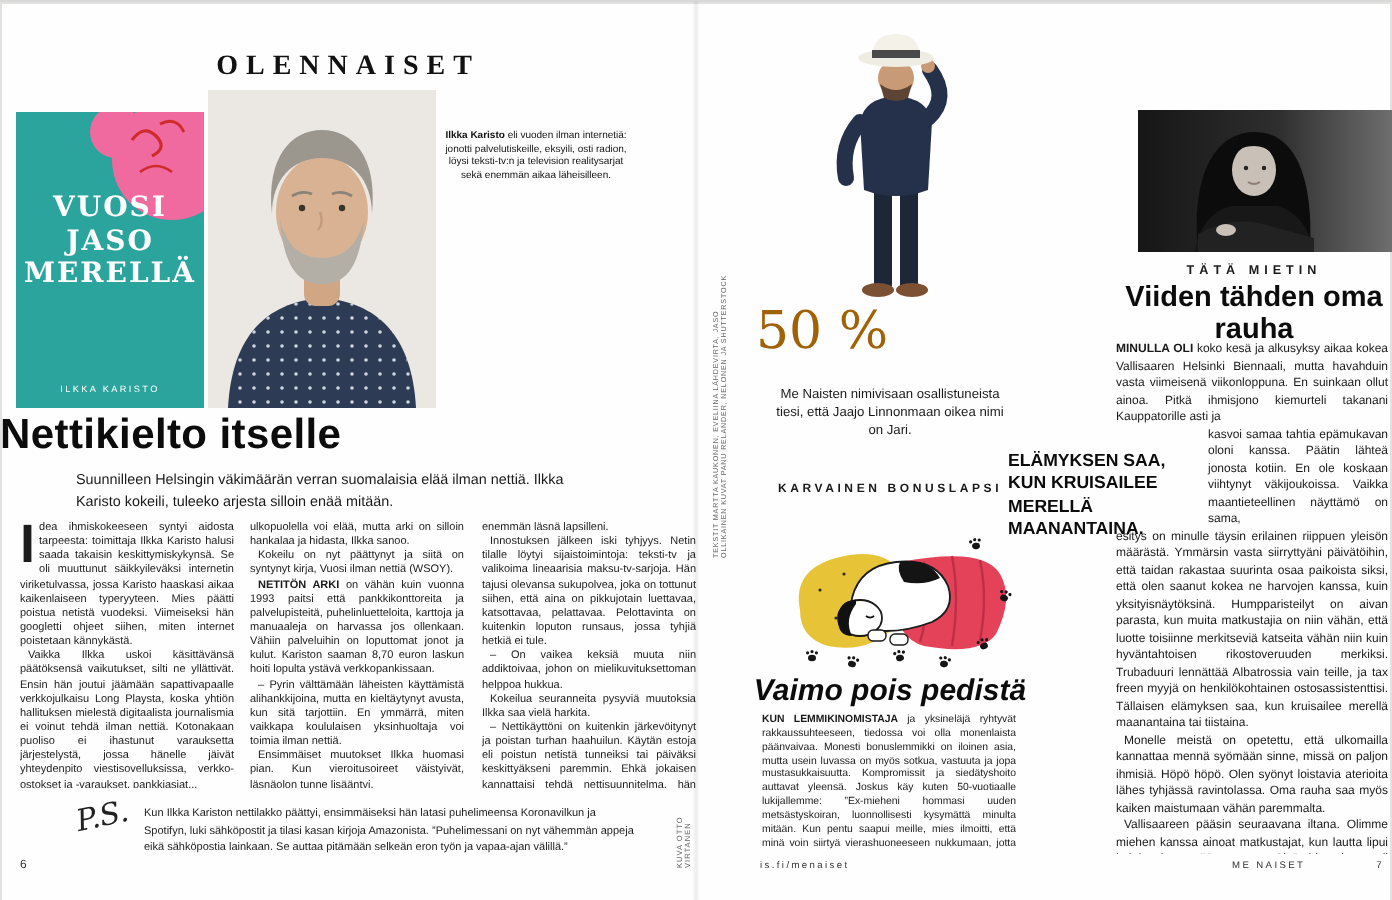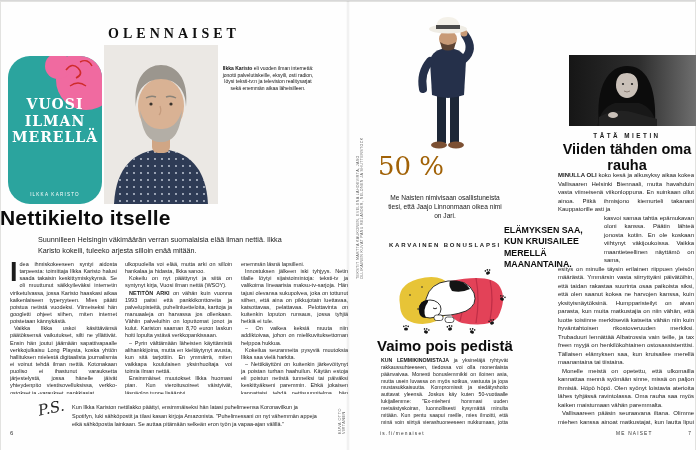--- a/index.html
+++ b/index.html
@@ -7,21 +7,21 @@
     position:relative;width:696px;height:450px;background:#fefefe;
     font-family:"Liberation Sans",sans-serif;color:#1a1a1a;overflow:hidden;
     box-shadow:inset 0 0 0 1px #e2e2e0;margin:1px auto;
   }
   .abs{position:absolute;}
   .gutter{left:346px;top:0;width:4px;height:450px;
     background:linear-gradient(to right,rgba(0,0,0,0),rgba(0,0,0,.07),rgba(0,0,0,0));}
   
   .section-header{left:0;top:25px;width:348px;text-align:center;
     font-family:"Liberation Serif",serif;font-weight:700;font-size:14px;letter-spacing:4px;color:#111;}
-  .cover{left:8px;top:55px;width:94px;height:148px;background:#2BA49E;overflow:hidden;border-radius:22px;}
+  .cover{left:8px;top:55px;width:94px;height:148px;background:#2BA49E;overflow:hidden;}
   .cover svg{position:absolute;left:0;top:0;}
   .cover-title{position:absolute;left:0;top:40px;width:100%;text-align:center;
     font-family:"DejaVu Serif",serif;font-weight:700;font-size:14px;line-height:1.18;
     color:#fff;letter-spacing:1px;}
   .cover-author{position:absolute;left:0;bottom:7px;width:100%;text-align:center;
     font-size:4.6px;letter-spacing:1.2px;color:#fff;}
   .portrait{left:104px;top:44px;width:114px;height:159px;}
   .photo-caption{left:220px;top:64px;width:96px;text-align:center;
     font-size:5px;line-height:1.3;font-weight:500;color:#111;}
   .headline{left:0;top:205px;width:348px;text-align:left;
@@ -45,21 +45,21 @@
   
   .fedora{left:390px;top:12px;width:116px;height:138px;}
   .stat-value{left:378px;top:150px;width:134px;
     font-family:"DejaVu Serif",serif;font-size:26px;font-weight:400;color:#a16207;}
   .stat-text{left:388px;top:192px;width:114px;text-align:center;
     font-size:6.6px;line-height:1.4;font-weight:500;}
   .bonus-header{left:378px;top:241px;width:134px;text-align:center;
     font-size:6px;letter-spacing:1.8px;font-weight:700;}
   .dog{left:392px;top:264px;width:118px;height:70px;}
   .bonus-headline{left:372px;top:336px;width:146px;text-align:center;
-    font-size:15px;font-weight:800;color:#0c0c0c;}
+    font-size:15px;font-weight:800;color:#0c0c0c;font-style:italic;}
   .bonus-body{left:381px;top:356px;width:127px;height:69px;overflow:hidden;
     font-size:5.2px;line-height:1.32;text-align:justify;}
   
   .woman{left:569px;top:54px;width:127px;height:71px;}
   .tata{left:558px;top:131px;width:138px;text-align:center;
     font-size:6.3px;letter-spacing:2.5px;font-weight:600;}
   .vt-headline{left:556px;top:140px;width:142px;text-align:center;
     font-size:14.5px;line-height:1.12;font-weight:700;color:#0c0c0c;}
   .pull-quote{left:504px;top:224px;width:94px;
     font-size:8.8px;font-weight:800;line-height:1.3;color:#0c0c0c;}
@@ -83,21 +83,21 @@
   <div class="abs cover">
     <svg width="94" height="148" viewBox="0 0 94 148">
       <circle cx="78" cy="24" r="30" fill="#F06AA0"></circle>
       <circle cx="50" cy="10" r="13" fill="#F06AA0"></circle>
       <path d="M58,14 q6,-8 12,-2 q6,6 -2,10" stroke="#CF2B2B" stroke-width="1.6" fill="none"></path>
       <path d="M72,6 q8,-4 12,4" stroke="#CF2B2B" stroke-width="1.4" fill="none"></path>
       <path d="M62,30 q8,-6 16,0" stroke="#CF2B2B" stroke-width="1.3" fill="none"></path>
     </svg>
     <div class="cover-title">
       <div>VUOSI</div>
-      <div>ILMAN</div>
+      <div>JASO</div>
       <div>MERELLÄ</div>
     </div>
     <div class="cover-author">ILKKA KARISTO</div>
   </div>
 
   <div class="abs portrait">
     <svg width="114" height="159" viewBox="0 0 114 159">
       <defs>
         <pattern id="pd" width="7" height="7" patternUnits="userSpaceOnUse">
           <circle cx="2" cy="2" r="0.9" fill="#cdd4e0"></circle>

